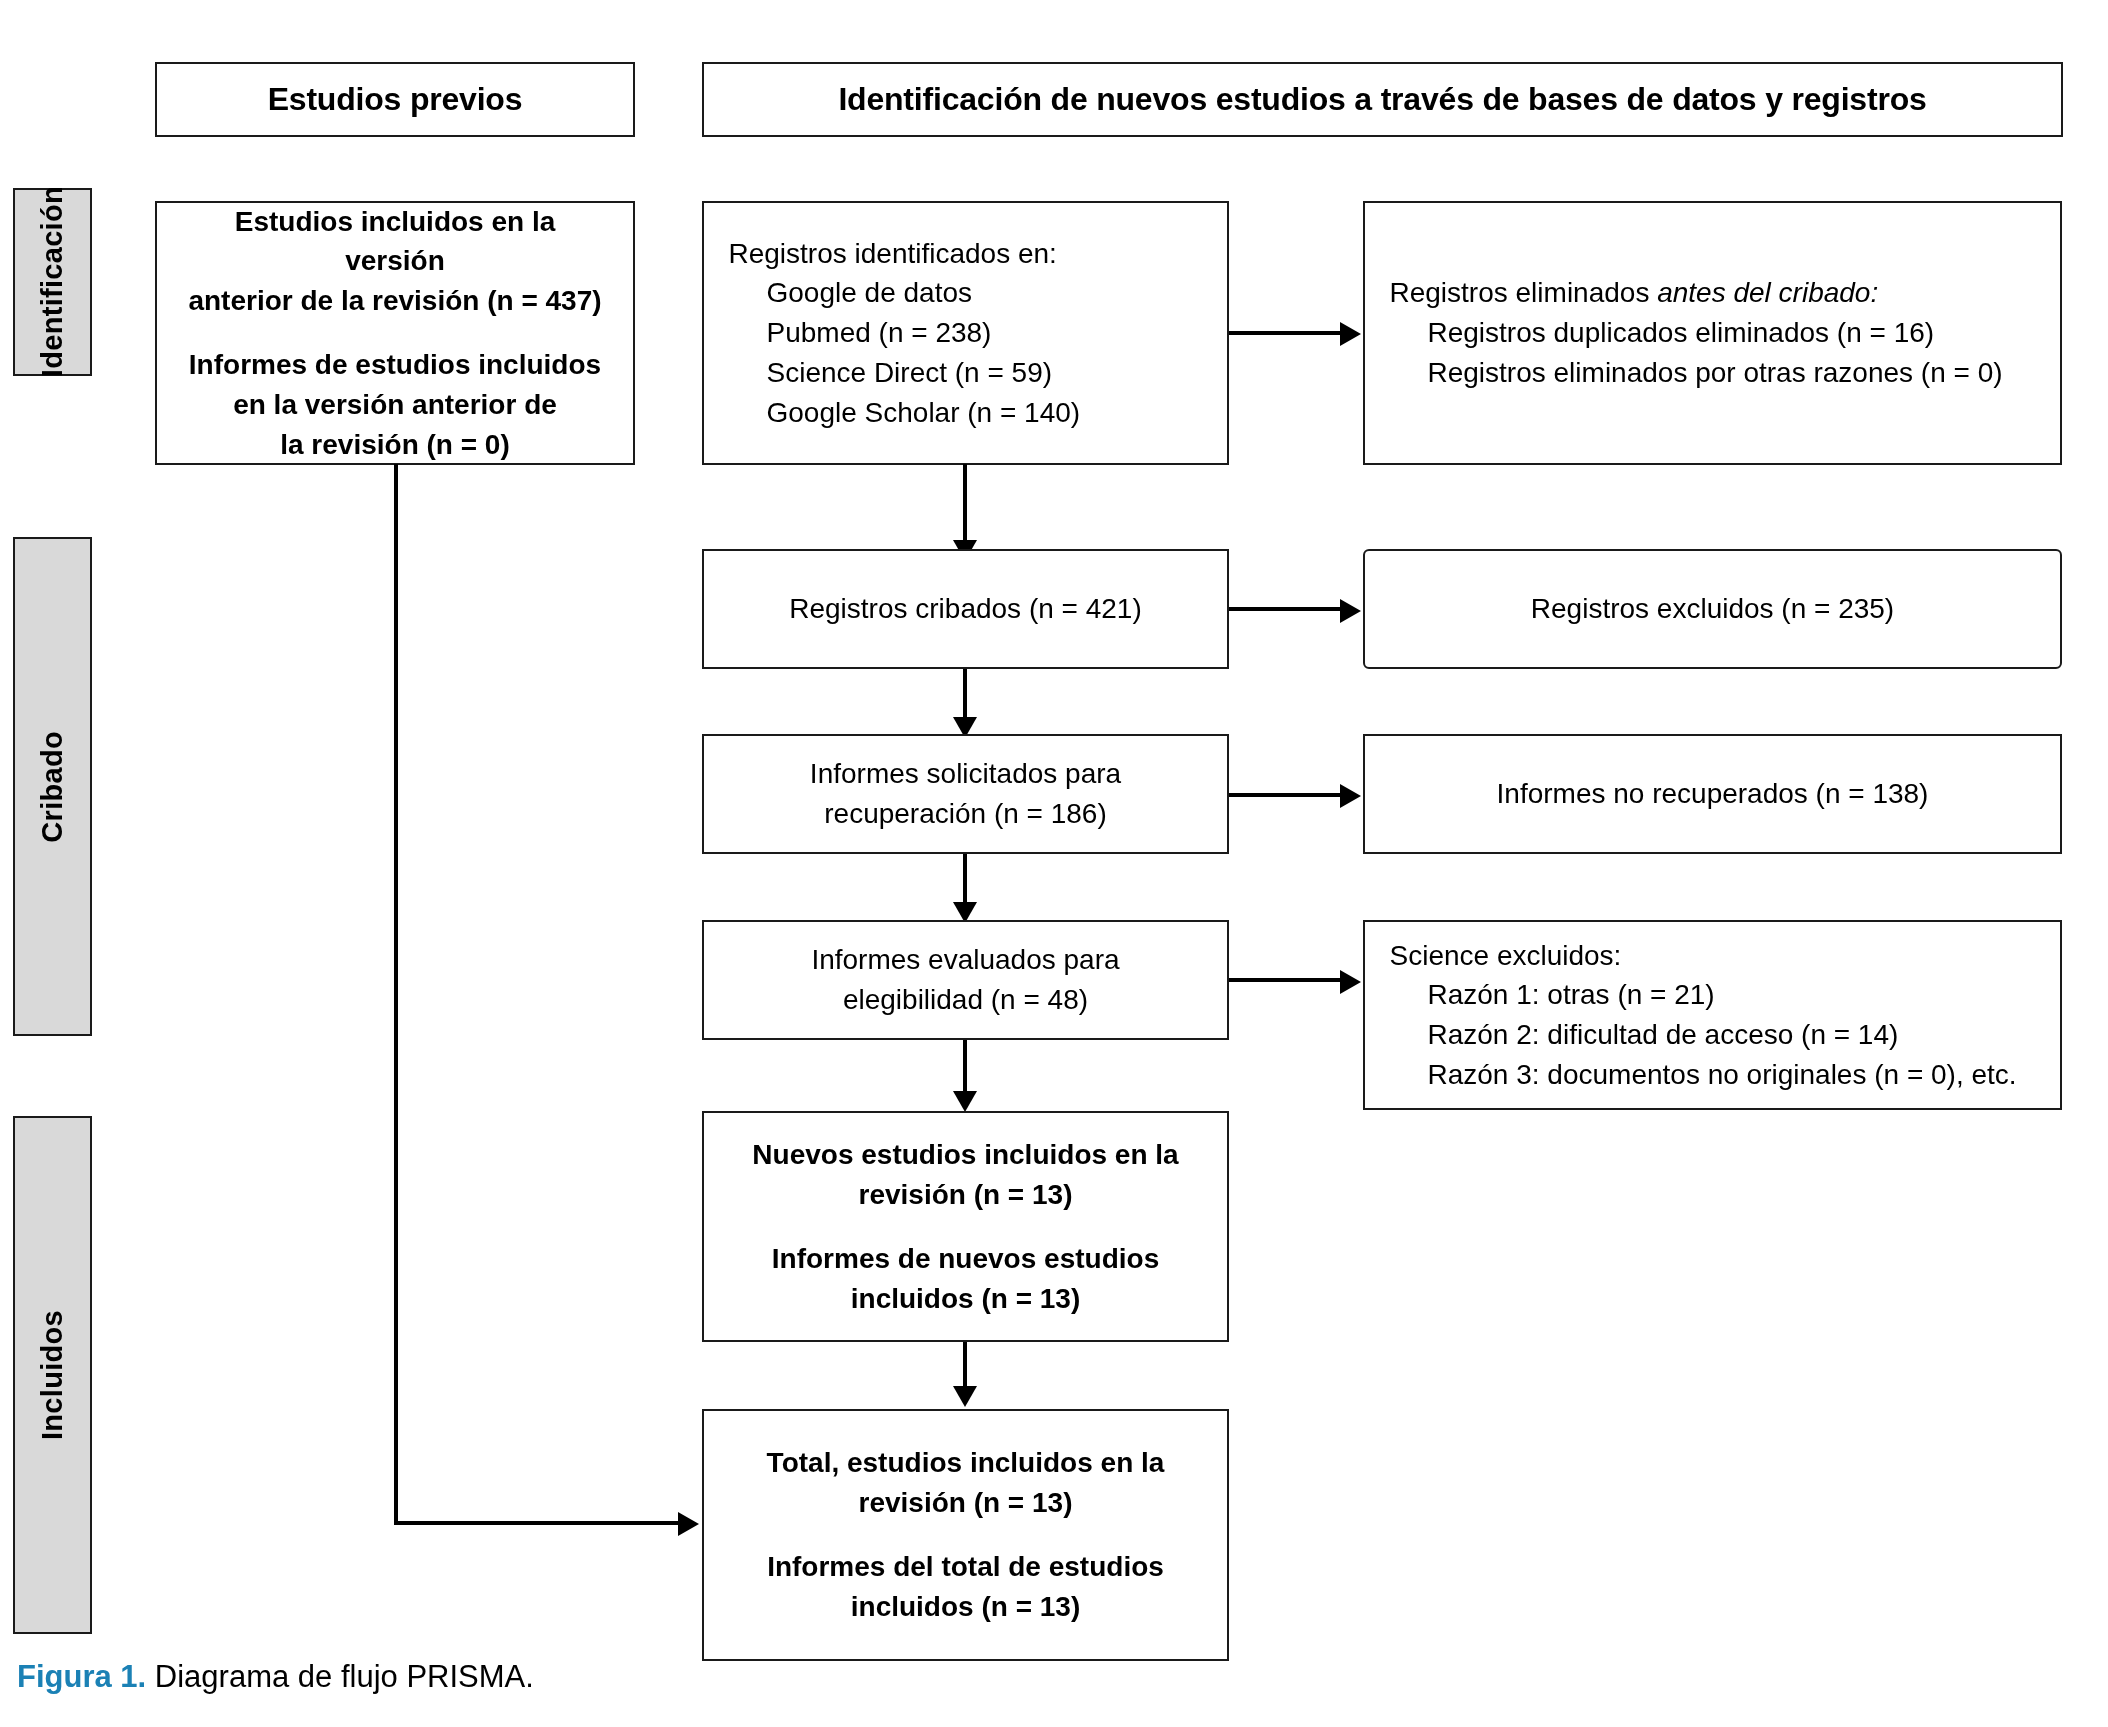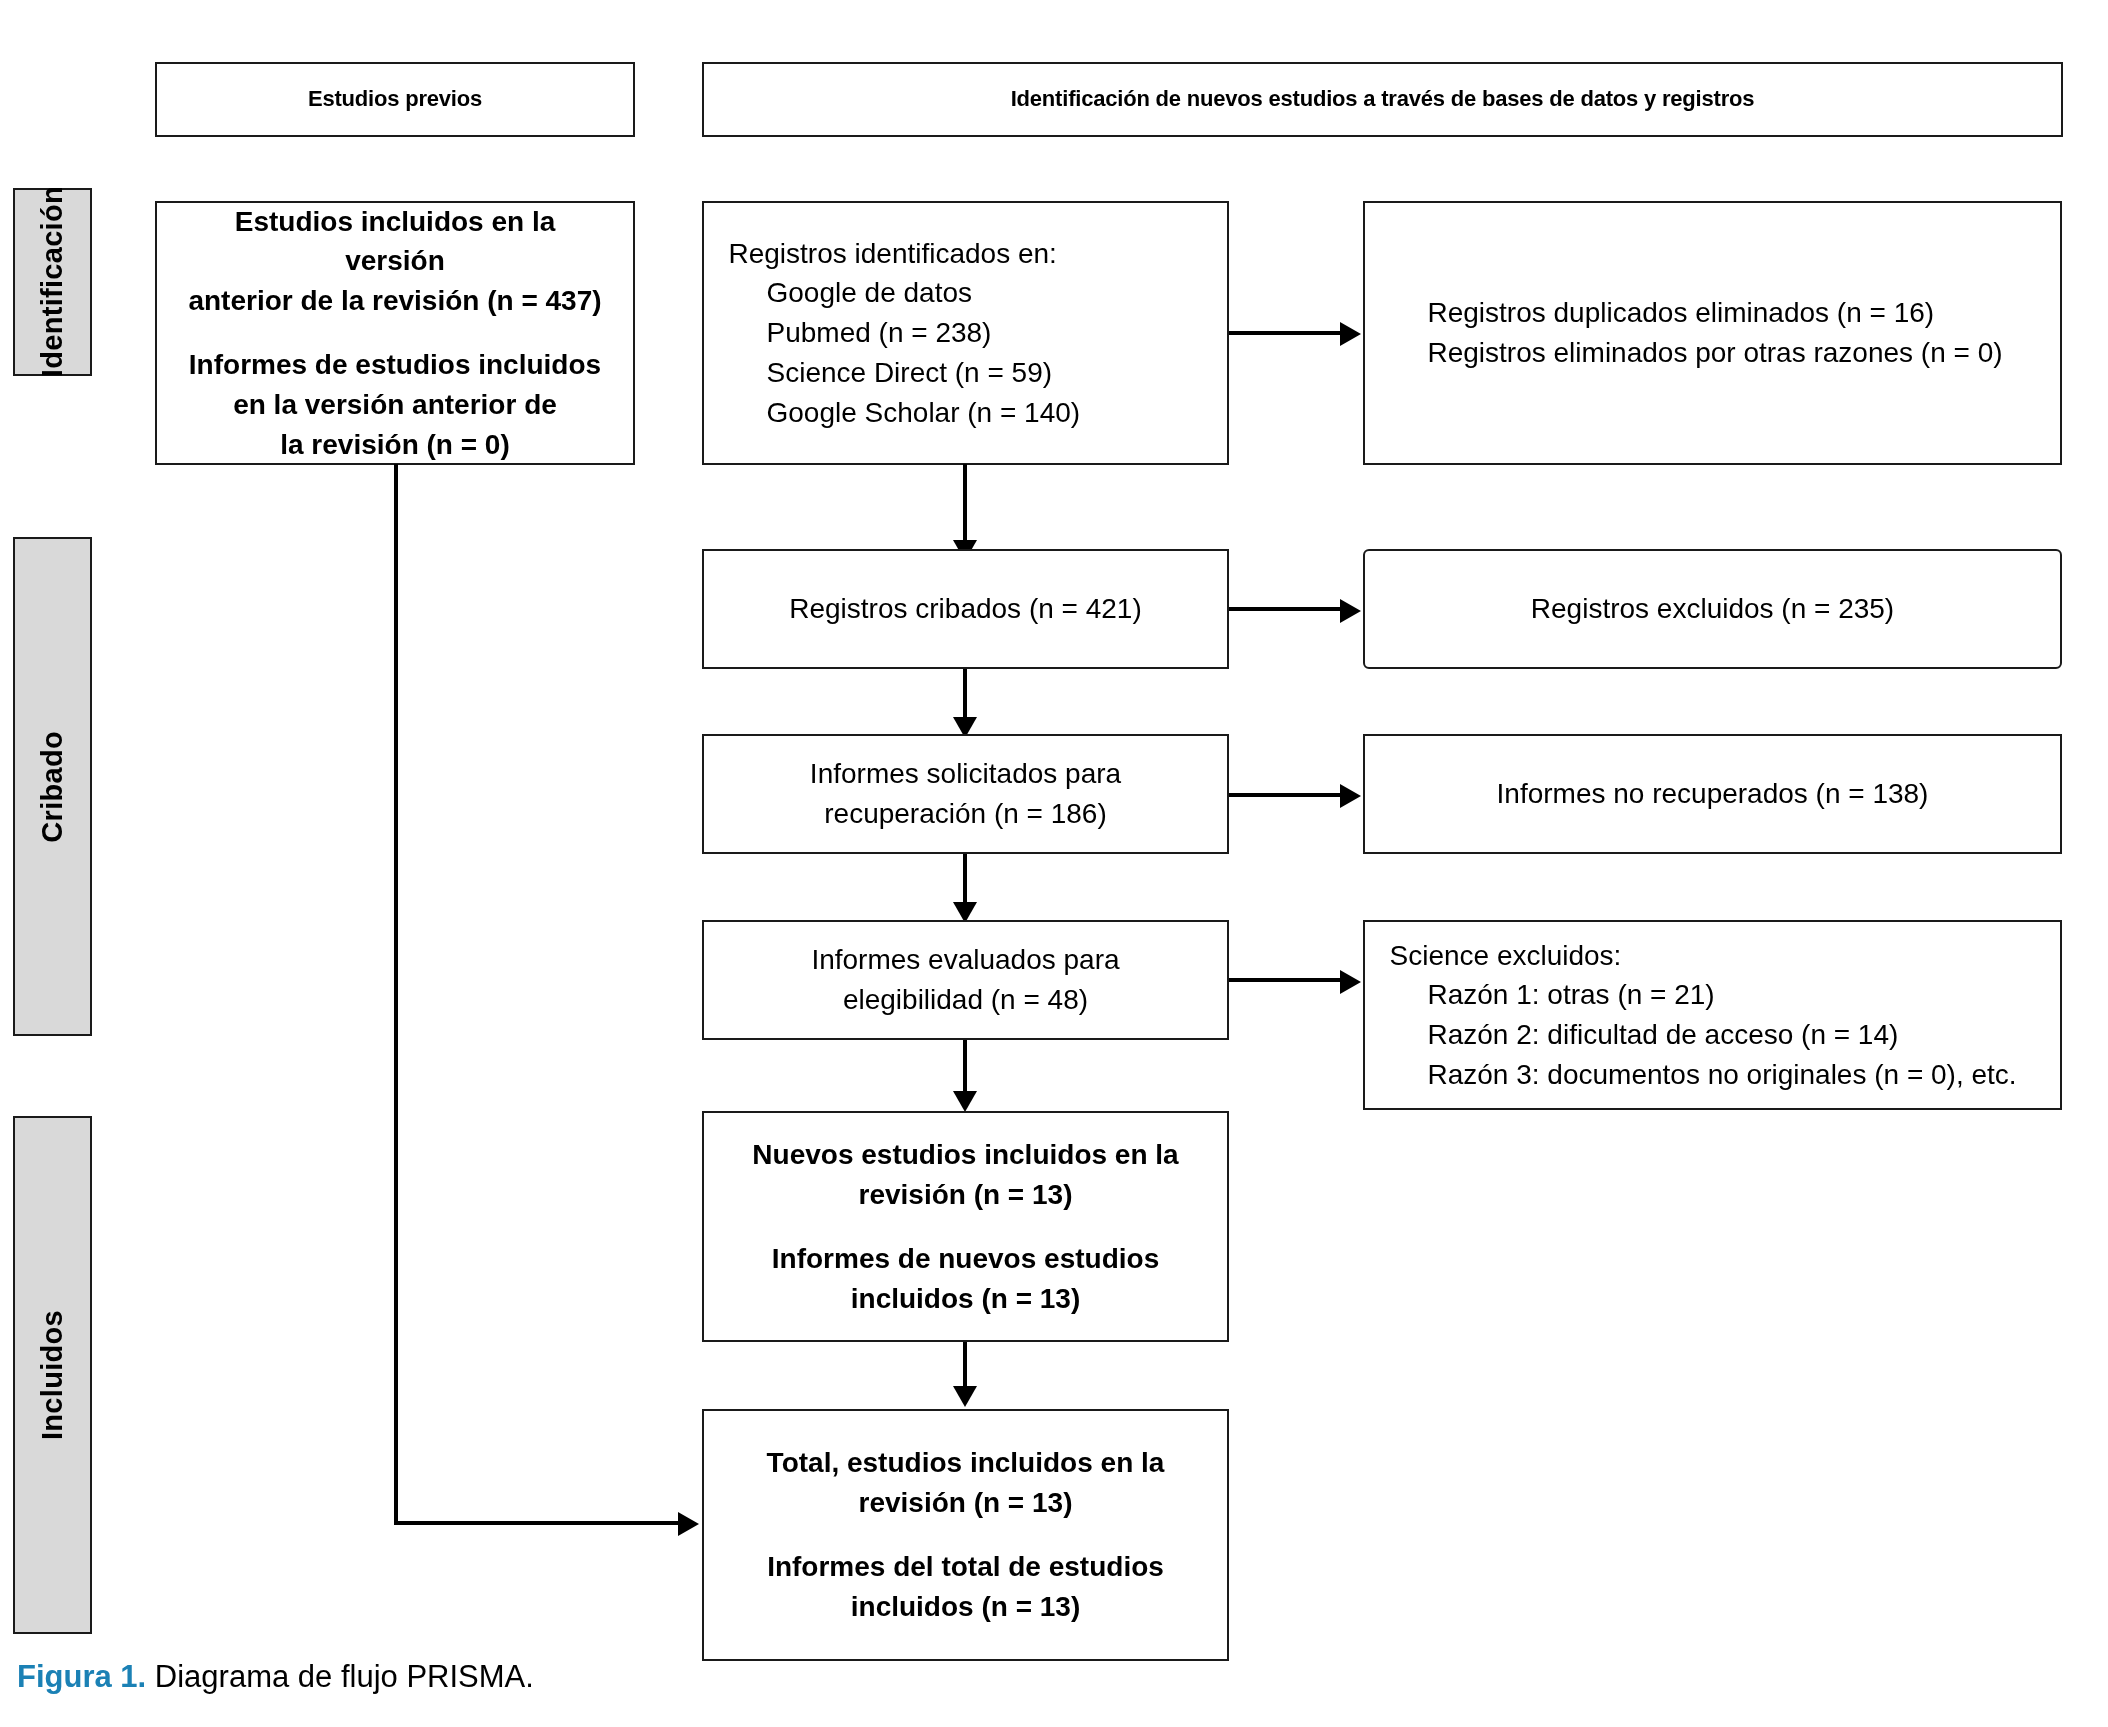--- a/index.html
+++ b/index.html
@@ -26,21 +26,21 @@
     background: #ffffff;
     display: flex;
     flex-direction: column;
     justify-content: center;
   }
   .box.center { align-items: center; text-align: center; }
   .box.left   { align-items: flex-start; text-align: left; }
 
   .hdr {
     font-weight: bold;
-    font-size: 22px;
+    font-size: 32px;
     line-height: 1.2;
     letter-spacing: -0.2px;
   }
   .btext {
     font-size: 28px;
     line-height: 1.42;
     padding: 0 17px;
   }
   .btext.tight { padding: 0 24.5px; }
   .para { margin: 0; font-weight: bold; }
@@ -144,20 +144,21 @@
       <div>Registros identificados en:</div>
       <div class="indent1">Google de datos</div>
       <div class="indent1">Pubmed (n = 238)</div>
       <div class="indent1">Science Direct (n = 59)</div>
       <div class="indent1">Google Scholar (n = 140)</div>
     </div>
   </div>
 
   <div class="box left" style="left:1363px; top:201px; width:699px; height:264px;">
     <div class="btext tight">
+      <div><span>Registros eliminados </span><span class="ital">antes del cribado:</span></div>
       <div class="indent1">Registros duplicados eliminados (n = 16)</div>
       <div class="indent1">Registros eliminados por otras razones (n = 0)</div>
     </div>
   </div>
 
   <div class="ln h" style="left:1229px; top:331px; width:111px;"></div>
   <div class="arrow-r" style="left:1340px; top:322px;"></div>
 
   <div class="ln v" style="left:963px; top:464px; height:82px;"></div>
   <div class="arrow-d" style="left:953px; top:540px;"></div>

